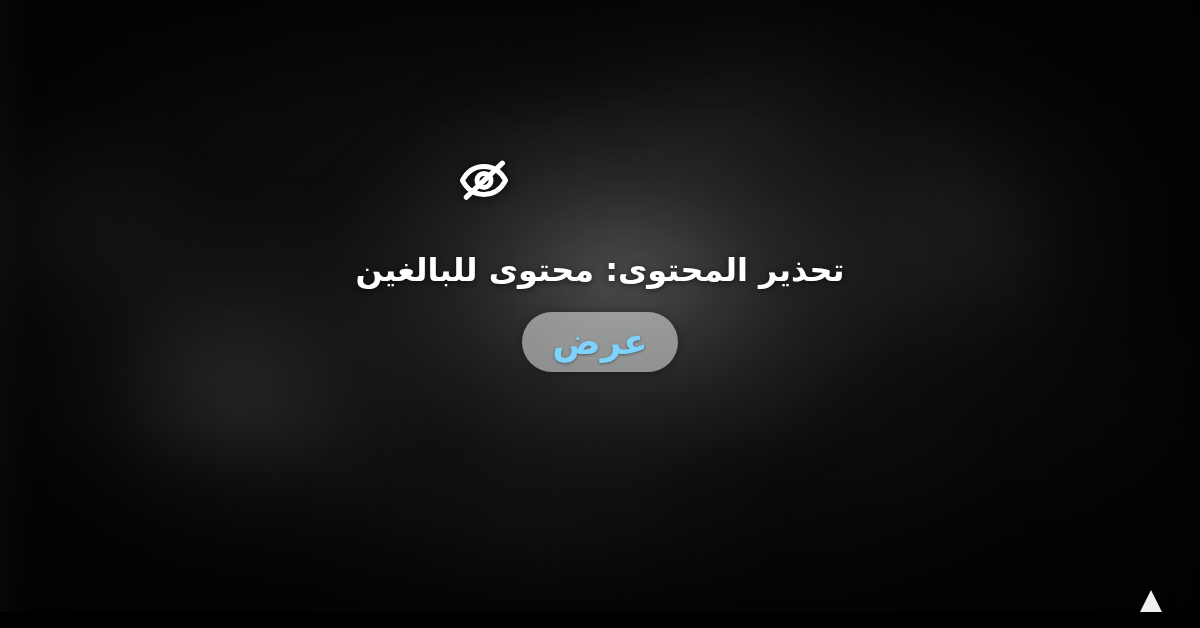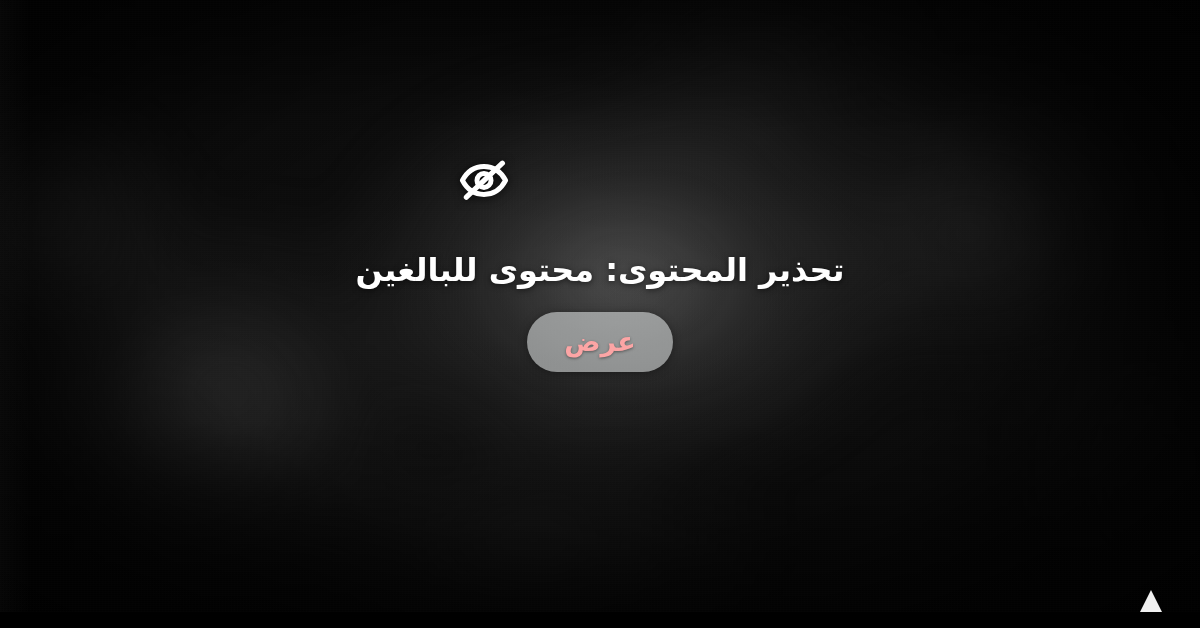--- a/index.html
+++ b/index.html
@@ -125,23 +125,23 @@
   .view-button {
     appearance:none;
     border:none;
     outline:none;
     cursor:pointer;
     min-width:146px;
     height:60px;
     padding:0 30px;
     border-radius:34px;
     background:rgba(239,243,244,0.52);
-    color:#fca5a5;
+    color:#7dd3fc;
     font-family:inherit;
-    font-size:27px;
+    font-size:36px;
     font-weight:700;
     line-height:60px;
     text-align:center;
     text-shadow:0 1px 3px rgba(0,0,0,.42);
     box-shadow:0 1px 8px rgba(0,0,0,.34);
   }
 
   
   .corner-peak {
     position:absolute;

